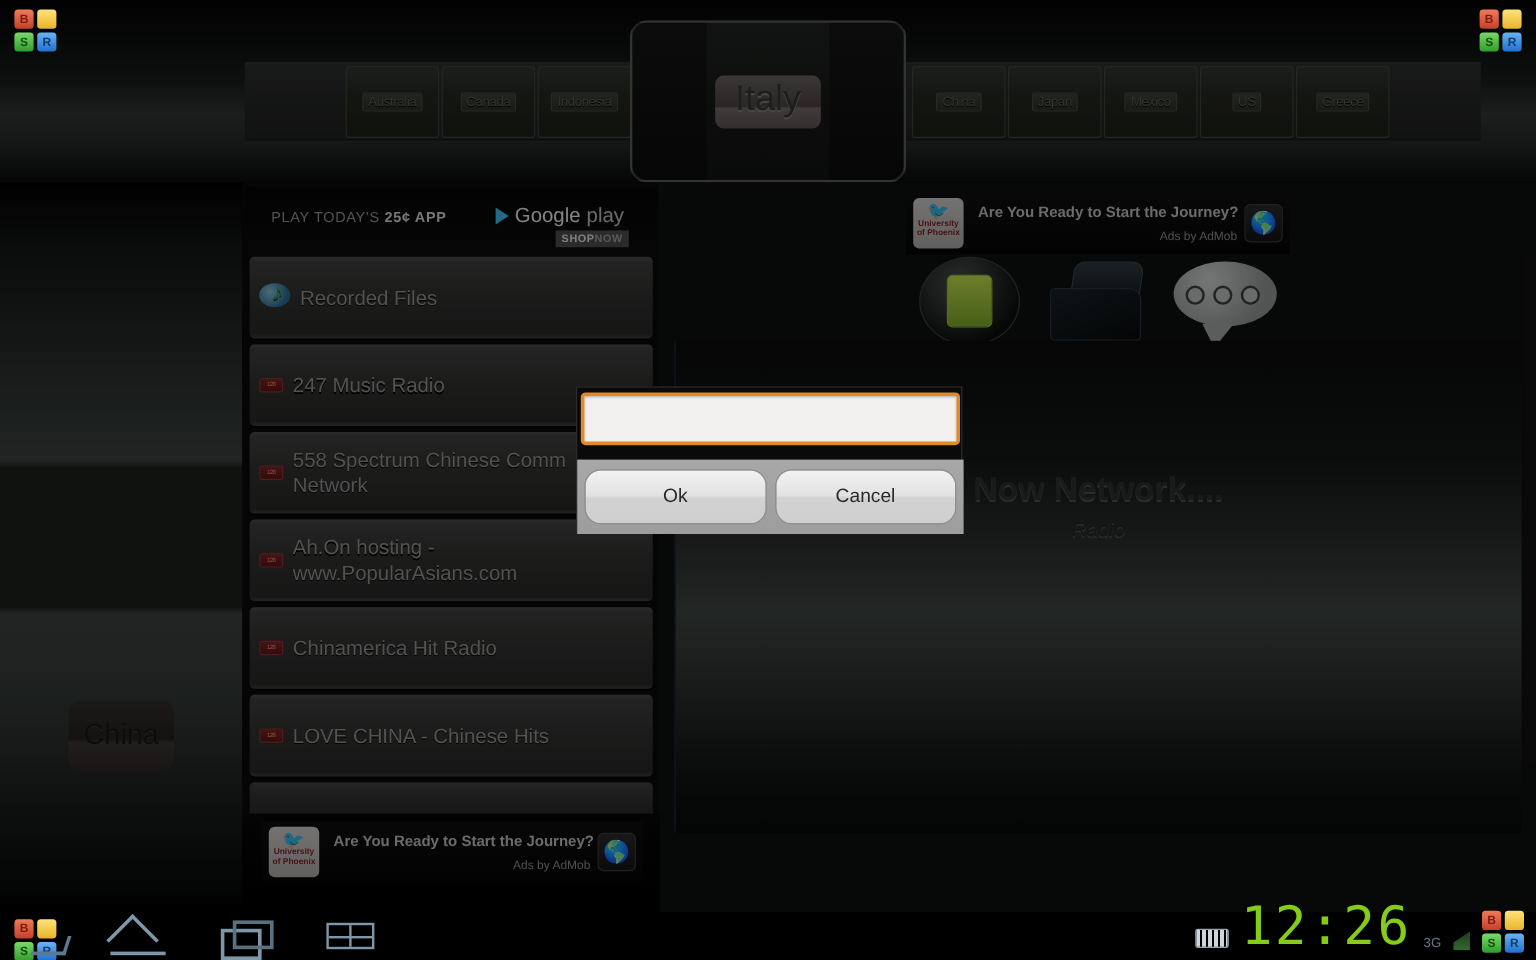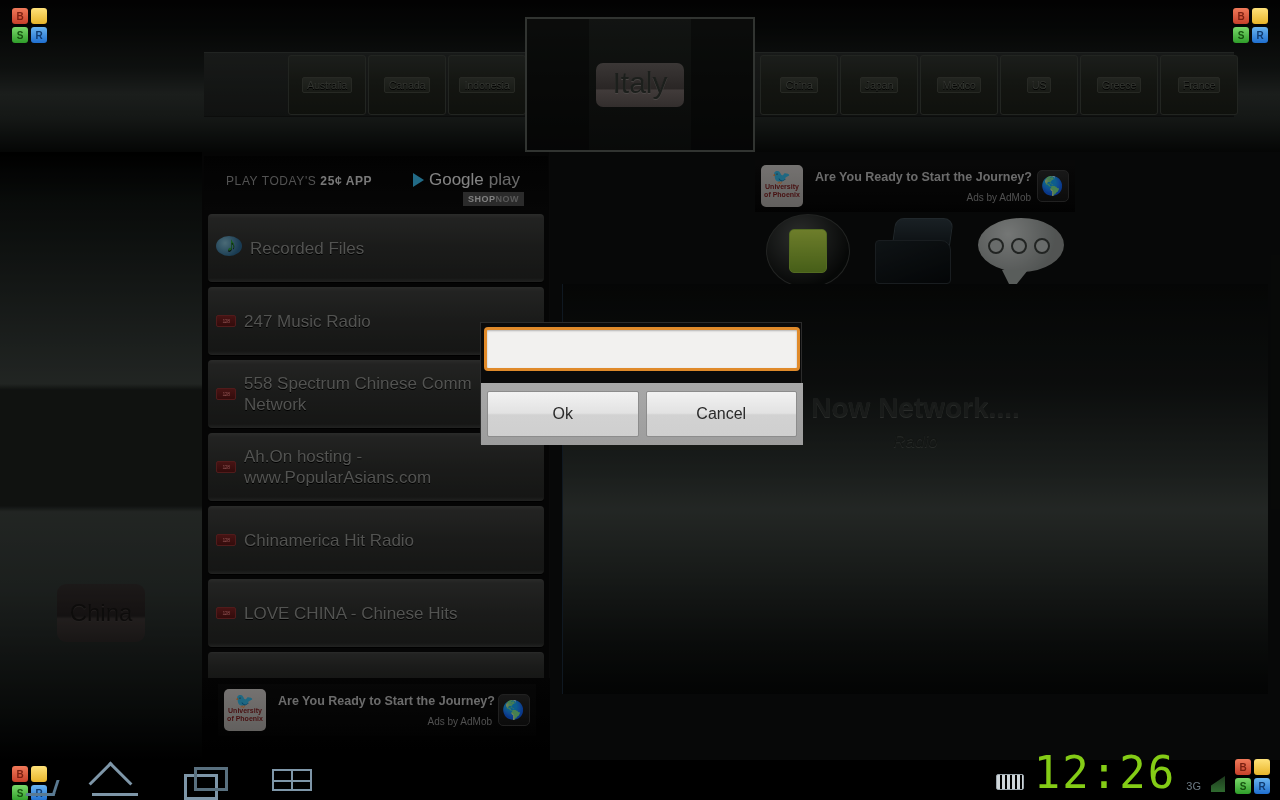--- a/index.html
+++ b/index.html
@@ -17,21 +17,21 @@
     border-top:1px solid #3a3e3c; border-bottom:1px solid #151816; }
   .ctab { position:absolute; top:55px; width:78px; height:60px; border-radius:3px;
     background:linear-gradient(180deg,#30342f 0%,#23261f 45%,#1b1e18 100%);
     border:1px solid #3c403a; display:flex; align-items:center; justify-content:center; }
   .ctab-label { font-size:11px; color:#565a52; text-shadow:0 1px 0 #000;
     background:linear-gradient(180deg,#3c4038,#2a2e26); padding:1px 4px; border-radius:2px;
     border:1px solid #44483f; letter-spacing:-0.3px; }
 
   .ctab-sel { position:absolute; left:525px; top:17px; width:230px; height:135px;
     background:linear-gradient(180deg,#1f2320 0%,#171a17 50%,#101211 100%);
-    border:2px solid #555a55; border-radius:0; display:flex; align-items:center; justify-content:center; }
+    border:2px solid #555a55; border-radius:14px; display:flex; align-items:center; justify-content:center; }
   .ctab-sel::before { content:""; position:absolute; left:0; top:0; width:62px; height:100%;
     background:rgba(0,0,0,0.35); }
   .ctab-sel::after { content:""; position:absolute; right:0; top:0; width:62px; height:100%;
     background:rgba(0,0,0,0.35); }
   .ctab-sel-label { position:relative; z-index:2; font-size:30px; color:#1c1f1c;
     background:linear-gradient(180deg,#3b3736 0%,#2a2625 58%,#413b3a 62%,#332e2d 100%);
     padding:3px 16px 7px 16px; border-radius:7px; text-shadow:0 1px 0 #4b4746; }
 
   
   .left-col { position:absolute; left:0; top:152px; width:202px; height:610px;
@@ -130,21 +130,21 @@
   .overlay { position:absolute; left:0; top:0; width:1280px; height:800px; background:rgba(0,0,0,0.42); }
   .dialog { position:absolute; left:480px; top:322px; width:322px; height:122px;
     background:#0a0a0a; border:1px solid #2c2c2c; }
   .dlg-input-wrap { position:absolute; left:3px; top:4px; width:316px; height:44px;
     border:3px solid #e08a2a; border-radius:4px; background:#f2f1ef;
     box-shadow:inset 0 1px 2px rgba(0,0,0,.25); }
   .dlg-input { width:100%; height:100%; border:0; outline:none; background:transparent;
     font-size:16px; color:#111; padding:0 8px; font-family:"Liberation Sans", sans-serif; }
   .dlg-btnbar { position:absolute; left:0; top:60px; width:322px; height:62px;
     background:linear-gradient(180deg,#a8a8a8,#9d9d9d); padding:8px 6px; display:flex; gap:7px; }
-  .dlg-btn { flex:1; border-radius:2px; border:1px solid #8c8c8c;
+  .dlg-btn { flex:1; border-radius:14px; border:1px solid #8c8c8c;
     background:linear-gradient(180deg,#f2f2f2 0%,#e2e2e2 48%,#d2d2d2 52%,#cfcfcf 100%);
     display:flex; align-items:center; justify-content:center;
     font-size:16px; color:#2a2a2a; cursor:pointer; }
 
   
   .bsr { display:grid; grid-template-columns:16px 16px; grid-gap:3px; }
   .bsr i { width:16px; height:16px; border-radius:3px; font-size:10px; font-weight:bold;
     color:#5a2a14; display:flex; align-items:center; justify-content:center; font-style:normal; }
   .bsr .b { background:linear-gradient(180deg,#f07a5a,#c6402a); color:#7a1f10; }
   .bsr .y { background:linear-gradient(180deg,#ffe27a,#e8b52a); color:#7a5a10; }
@@ -209,23 +209,20 @@
     </div>
     <div class="ctab" style="left:920px">
       <span class="ctab-label">Mexico</span>
     </div>
     <div class="ctab" style="left:1000px">
       <span class="ctab-label">US</span>
     </div>
     <div class="ctab" style="left:1080px">
       <span class="ctab-label">Greece</span>
     </div>
-    <div class="ctab" style="left:1160px">
-      <span class="ctab-label">France</span>
-    </div>
   </div>
 
   <div class="left-col">
     <div class="left-country">
       <span class="left-country-label">China</span>
     </div>
   </div>
 
   <div class="list-panel">
 

